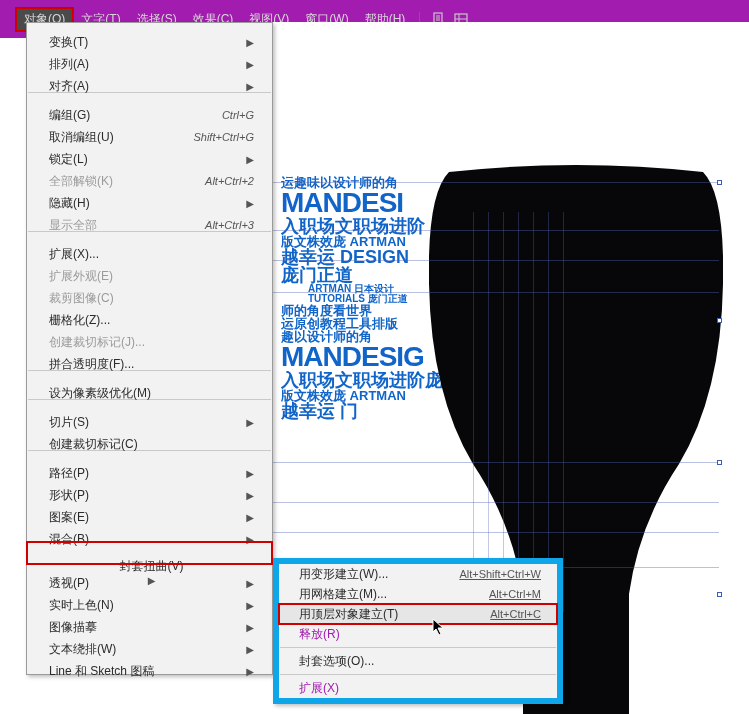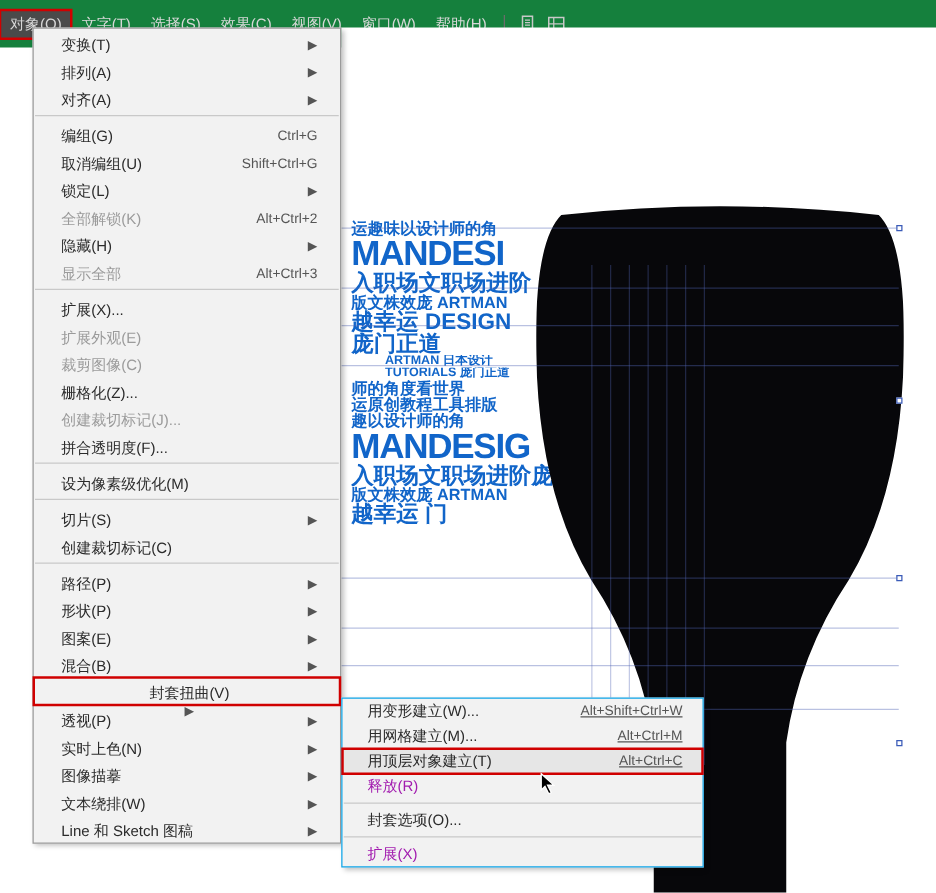--- a/index.html
+++ b/index.html
@@ -1,34 +1,34 @@
 <!DOCTYPE html>
 <html><head>
 <meta charset="utf-8">
 <style>
   * { margin: 0; padding: 0; box-sizing: border-box; font-family: "Microsoft YaHei", sans-serif; }
   body { width: 749px; height: 714px; background: #fff; overflow: hidden; position: relative; }
   
-  .menubar { height: 38px; background: #15803d; display: flex; align-items: center; padding-left: 0; }
+  .menubar { height: 38px; background: #a21caf; display: flex; align-items: center; padding-left: 16px; }
   .menubar-item { color: #d8d8d8; font-size: 12px; padding: 3px 8px; cursor: default; }
   .menubar-item.active { background: #4a4a4a; }
   .menubar-item.highlighted { outline: 2px solid #d00000; outline-offset: -1px; }
   .menubar-sep { width: 1px; height: 14px; background: #6b6b6b; margin: 0 6px; }
   .menubar-icons { display: flex; gap: 8px; align-items: center; margin-left: 6px; }
   .mico { width: 14px; height: 14px; display: inline-block; }
   
   .dropdown { position: absolute; top: 22px; left: 26px; width: 247px; background: #f2f2f2; border: 1px solid #9a9a9a; box-shadow: 2px 2px 4px rgba(0,0,0,0.25); z-index: 5; }
-  .menu-item { display: flex; align-items: center; justify-content: space-between; height: 22px; padding: 4px 18px 0 22px; font-size: 12px; color: #2b2b2b; position: relative; }
+  .menu-item { display: flex; align-items: center; justify-content: space-between; height: 22px; padding: 16px 18px 0 22px; font-size: 12px; color: #2b2b2b; position: relative; }
   .menu-item.disabled { color: #9b9b9b; }
   .menu-item .arrow { font-size: 10px; color: #555; }
-  .menu-item .shortcut { color: #555; font-size: 11px; }
+  .menu-item .shortcut { color: #555; font-size: 11px; font-style: italic; }
   .menu-item.highlighted { outline: 2px solid #d00000; outline-offset: -1px; flex-direction: column; }
   .menu-sep { height: 1px; background: #c9c9c9; margin: 3px 1px; }
   
-  .submenu { position: absolute; top: 558px; left: 273px; width: 290px; background: #f2f2f2; border: 1px solid #0ea5e9; box-shadow: 2px 2px 4px rgba(0,0,0,0.25); z-index: 6; }
+  .submenu { position: absolute; top: 558px; left: 273px; width: 290px; background: #f2f2f2; border: 6px solid #0ea5e9; box-shadow: 2px 2px 4px rgba(0,0,0,0.25); z-index: 6; }
   .sub-item { display: flex; align-items: center; justify-content: space-between; height: 20px; padding: 0 16px 0 20px; font-size: 12px; color: #2b2b2b; position: relative; }
   .sub-item.disabled { color: #a21caf; }
   .sub-item.highlighted { background: #e6e6e6; outline: 2px solid #d00000; outline-offset: -1px; }
   .sub-item .shortcut { color: #555; font-size: 11px; text-decoration: underline; }
   .sub-sep { height: 1px; background: #c9c9c9; margin: 3px 1px; }
   
   .canvas-area { position: absolute; top: 22px; left: 273px; width: 476px; height: 490px; background: #fff; z-index: 1; }
   .vase { position: absolute; top: 142px; left: 156px; width: 294px; height: 560px; z-index: 3; }
   .vase svg { width: 100%; height: 100%; }
   .text-block { position: absolute; top: 154px; left: 8px; width: 220px; line-height: 1; z-index: 2; color: #1165c9; font-weight: 700; }

